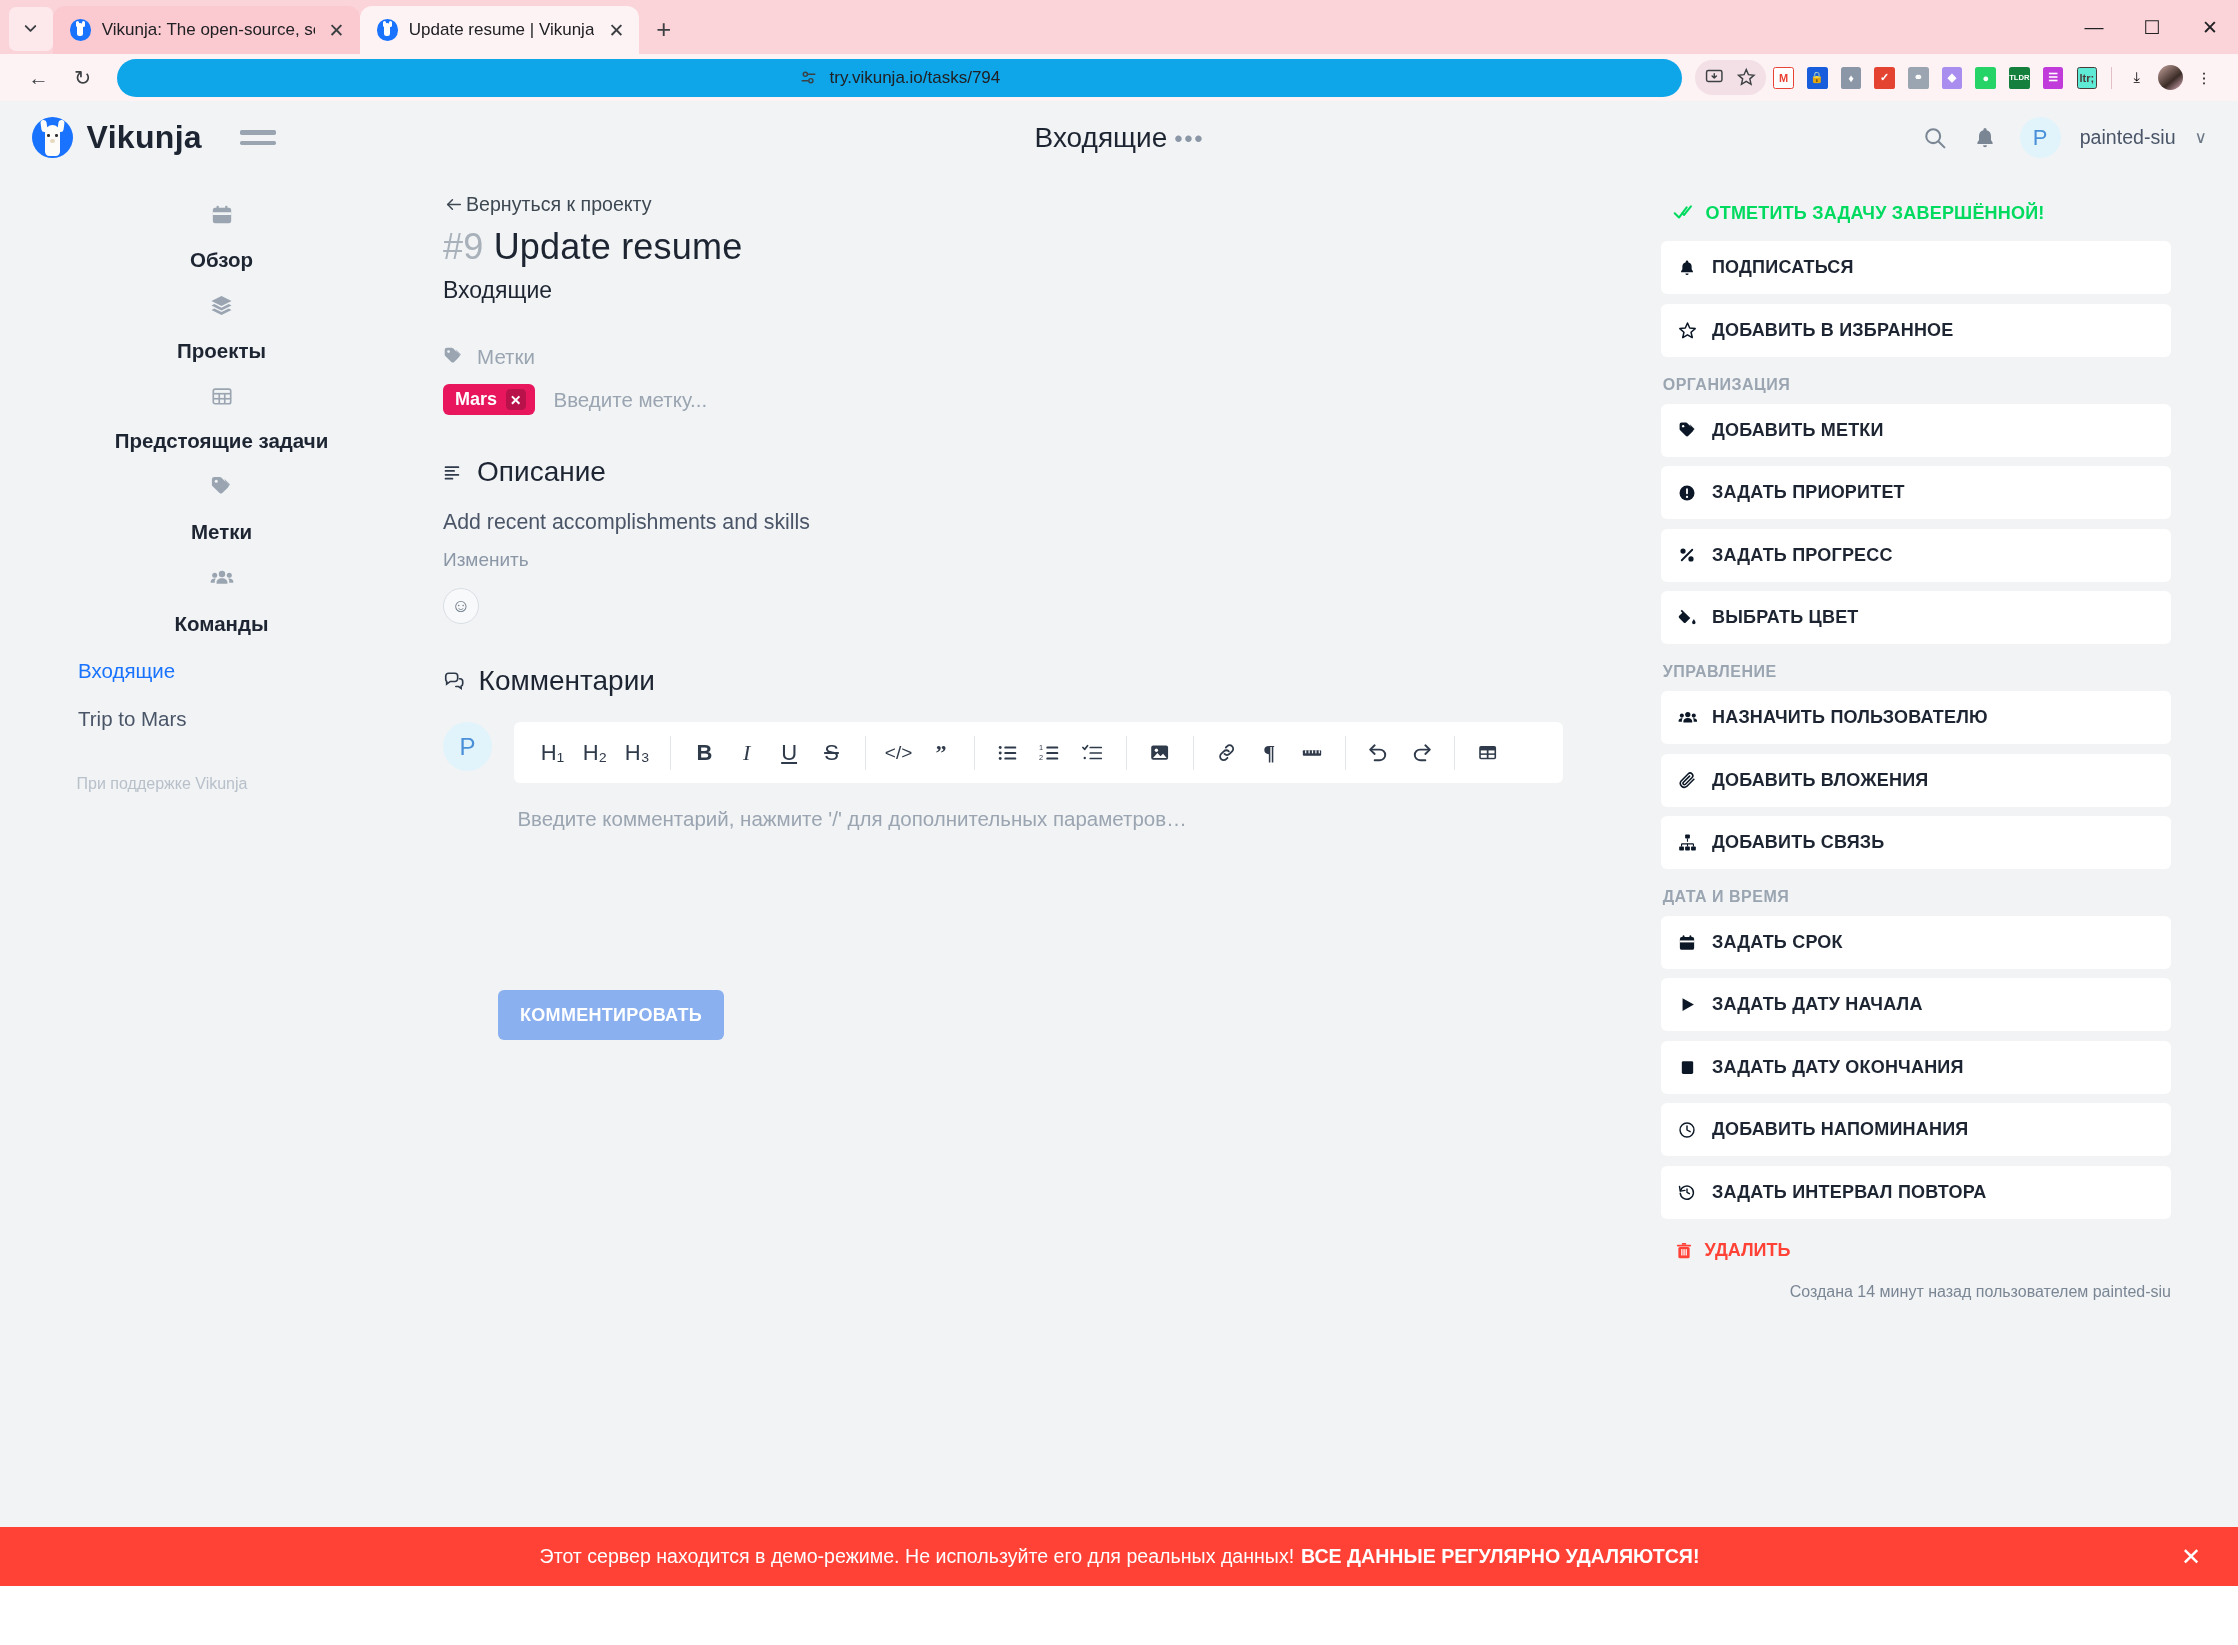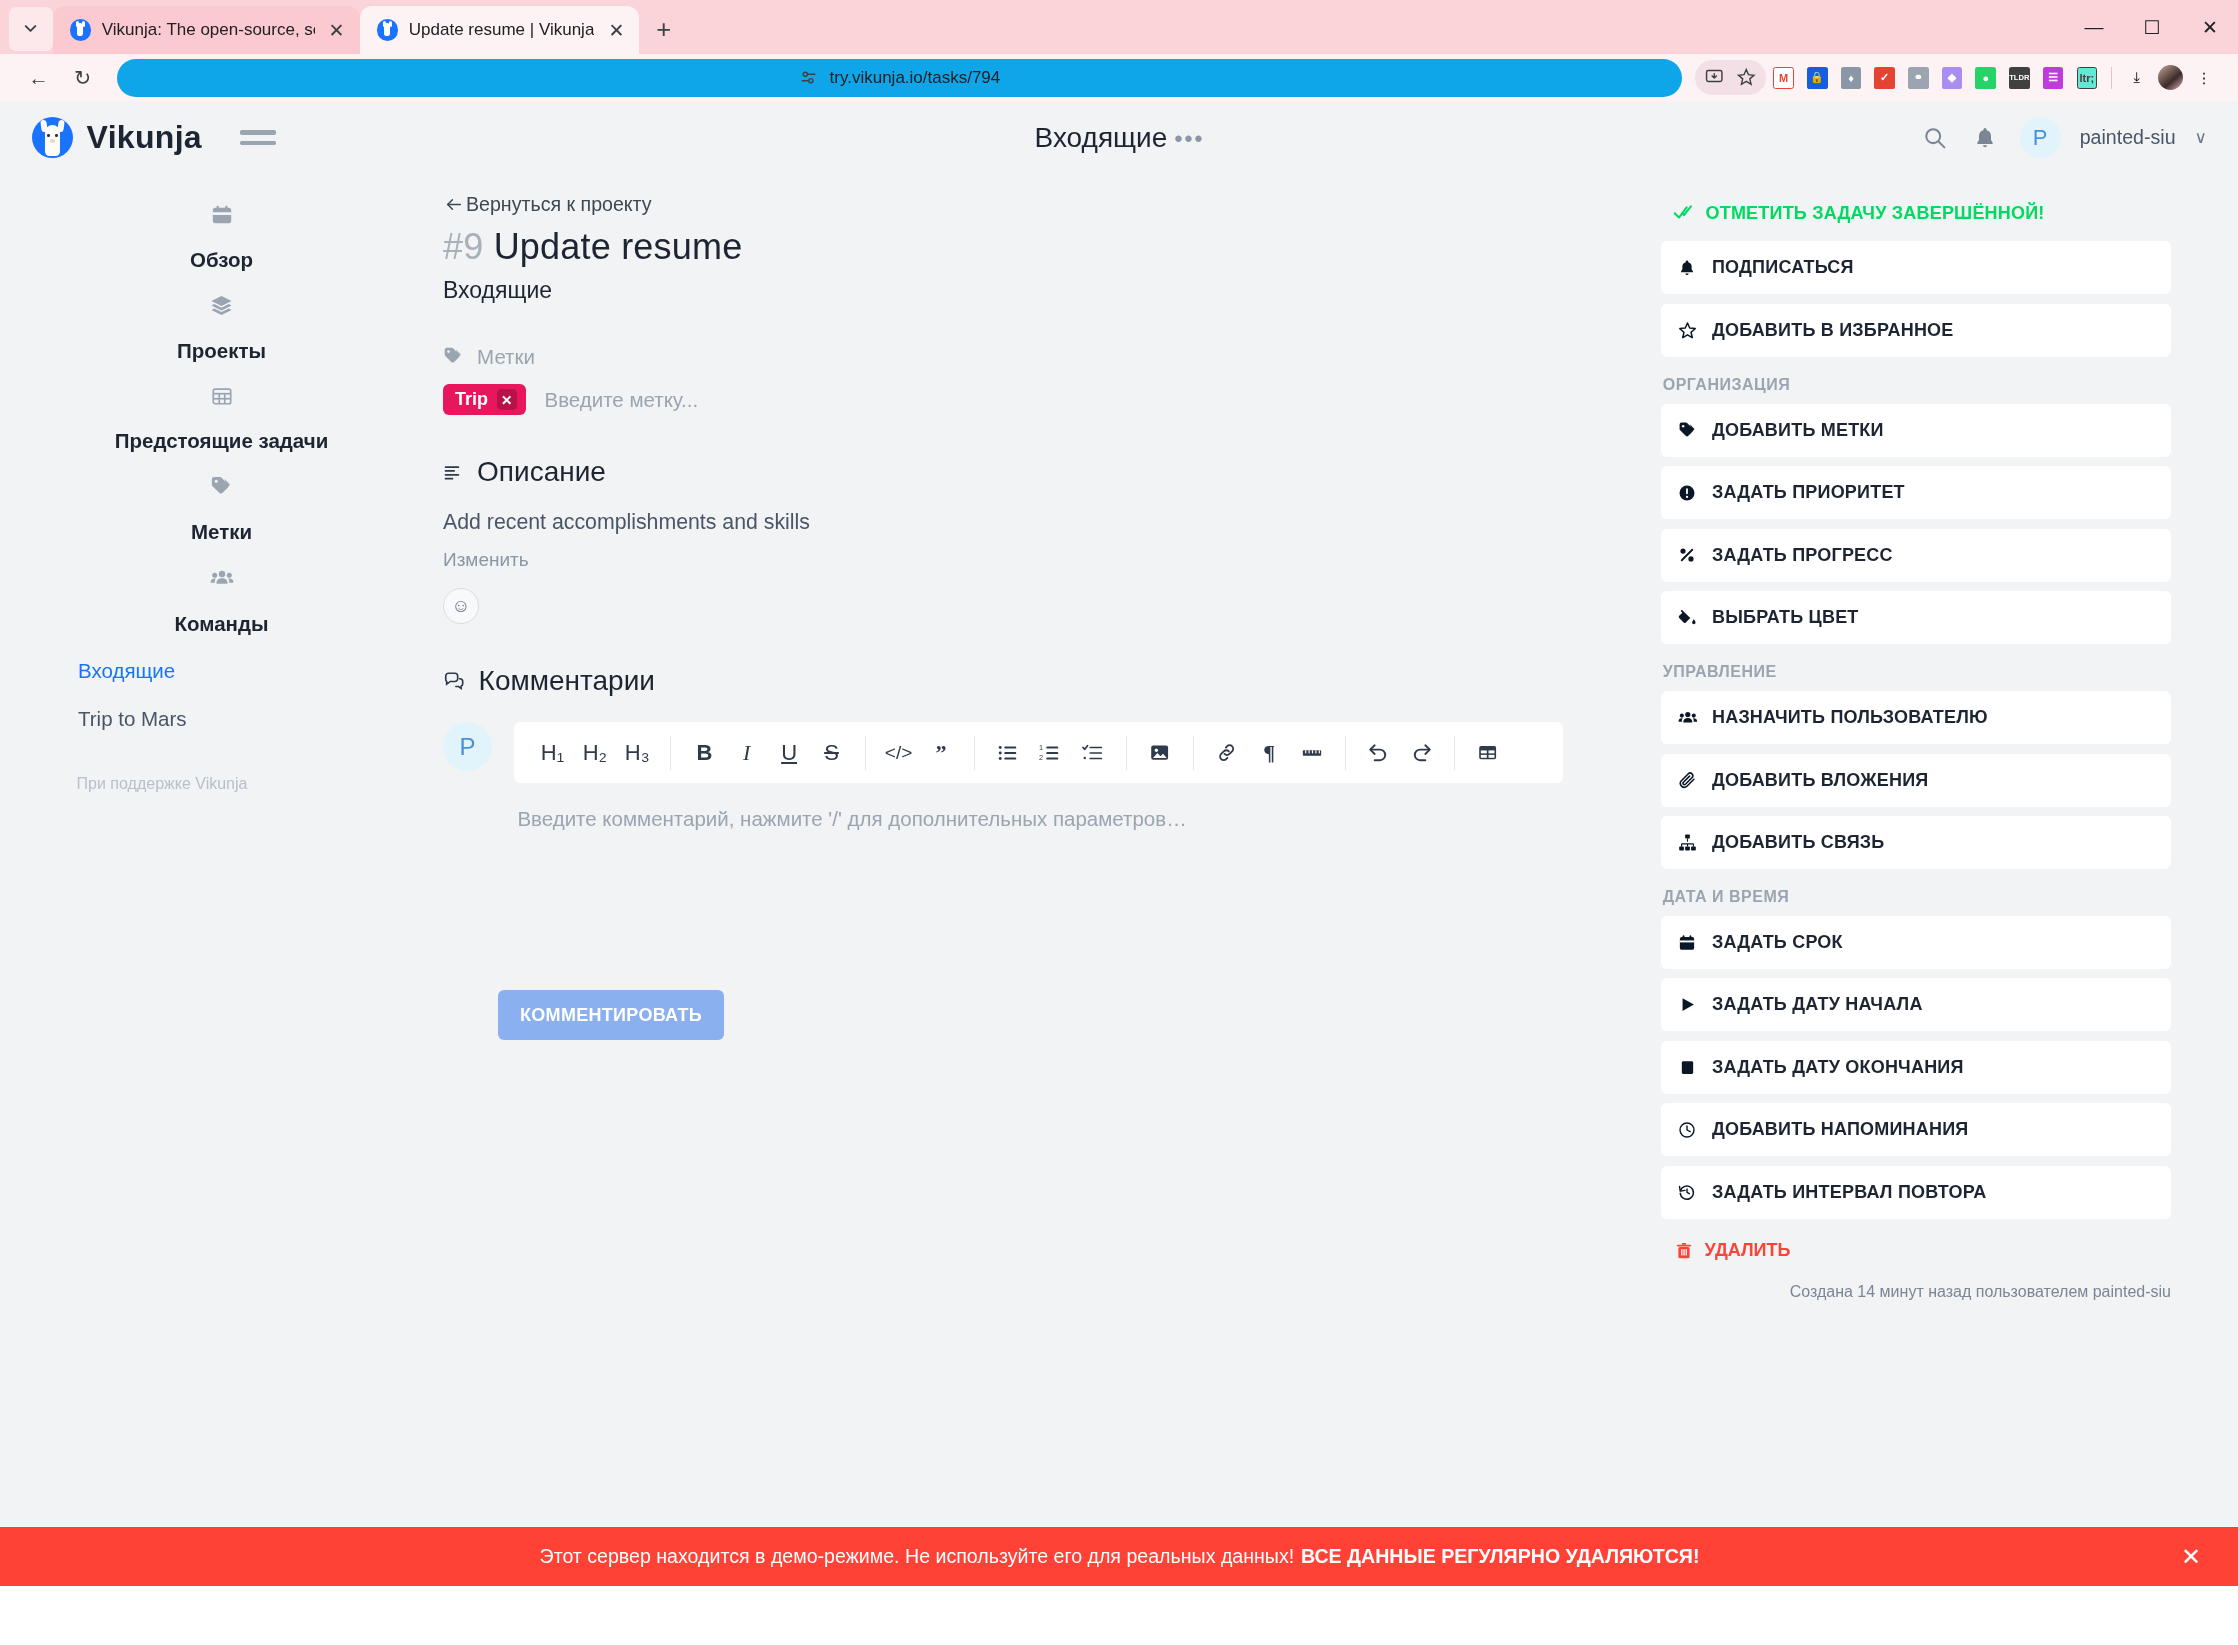--- a/index.html
+++ b/index.html
@@ -277,21 +277,21 @@
       <div class="tb-ico">
           <span class="ext-sq" style="background:#9aa5b1;">⚭</span>
         </div>
       <div class="tb-ico">
           <span class="ext-sq" style="background:#a98ef0;">◆</span>
         </div>
       <div class="tb-ico">
           <span class="ext-sq" style="background:#25d366;">●</span>
         </div>
       <div class="tb-ico">
-          <span class="ext-sq" style="background:#404040;font-size:7.7px;">TLDR</span>
+          <span class="ext-sq" style="background:#15803d;font-size:7.7px;">TLDR</span>
         </div>
       <div class="tb-ico">
           <span class="ext-sq" style="background:#c13bdb;">☰</span>
         </div>
       <div class="tb-ico">
           <span class="ext-sq" style="background:#5eead4;border:1.7px solid #4a3b38;color:#4a3b38;">	ltr;</span>
         </div>
       <div class="tb-divider"></div>
       <div class="tb-ico">⤓</div>
       <div class="tb-ico">
@@ -430,21 +430,21 @@
               <path d="M2 4.5A2.5 2.5 0 0 1 4.5 2h5.6c.6 0 1.2.25 1.7.7l6.9 6.9a2.4 2.4 0 0 1 0 3.4l-5.6 5.6a2.4 2.4 0 0 1-3.4 0L2.7 11.8A2.4 2.4 0 0 1 2 10.1z"></path>
               <circle cx="6.5" cy="6.5" r="1.6" fill="#f1f3f5"></circle>
               <path d="M15 4l6 6-6 6 1.8-6z" opacity=".85"></path>
             </svg>
         </span>
         <span class="label-txt">Метки</span>
       </div>
 
       <div class="labels-row">
         <span class="chip">
-          <span>Trip</span>
+          <span>Mars</span>
           <span class="chip-x">✕</span>
         </span>
         <span class="label-input">Введите метку...</span>
       </div>
 
       <div class="sec-head">
         <span class="label-ico">
           <svg width="20.5" height="20.5" viewBox="0 0 24 24" stroke="#2f3a4a" stroke-width="2.1" stroke-linecap="round">
               <line x1="3" y1="6" x2="18" y2="6"></line>
               <line x1="3" y1="10.5" x2="13" y2="10.5"></line>

